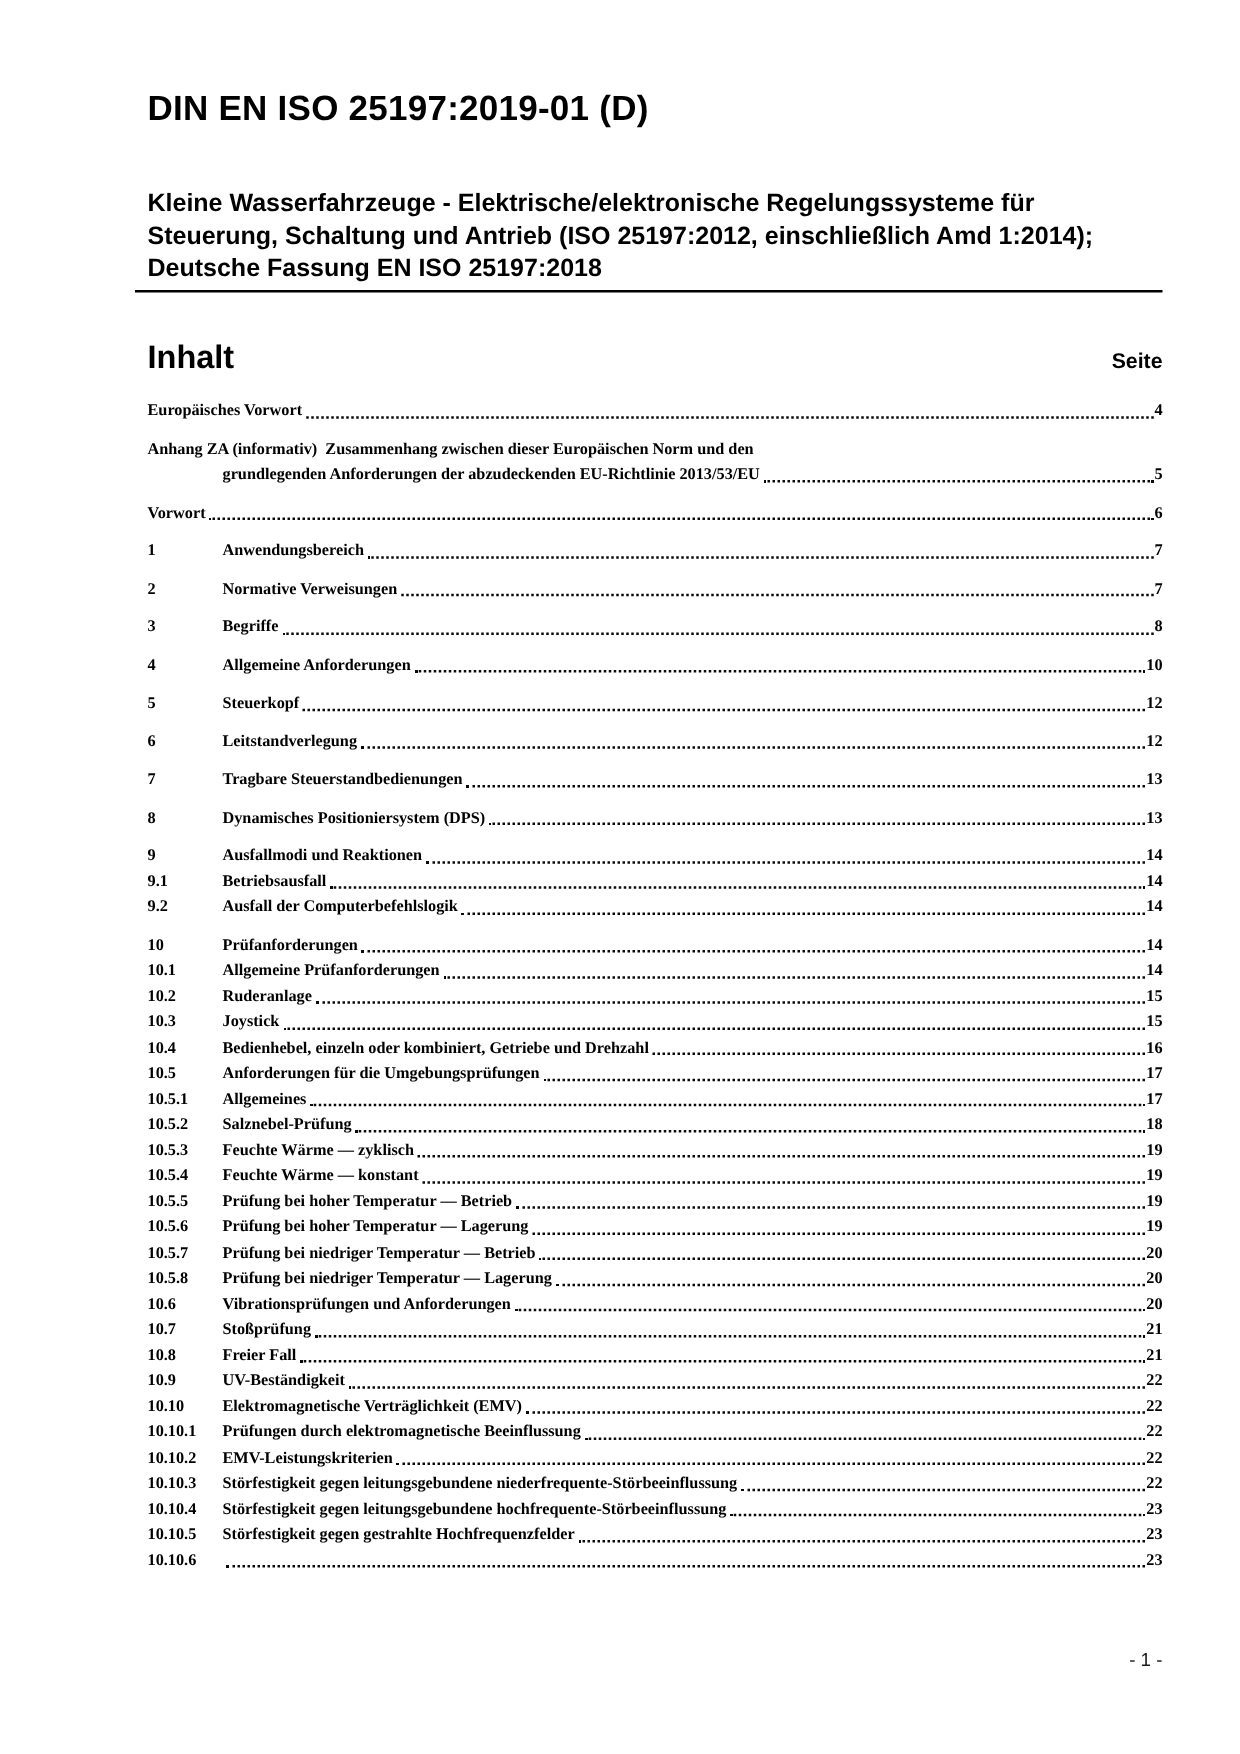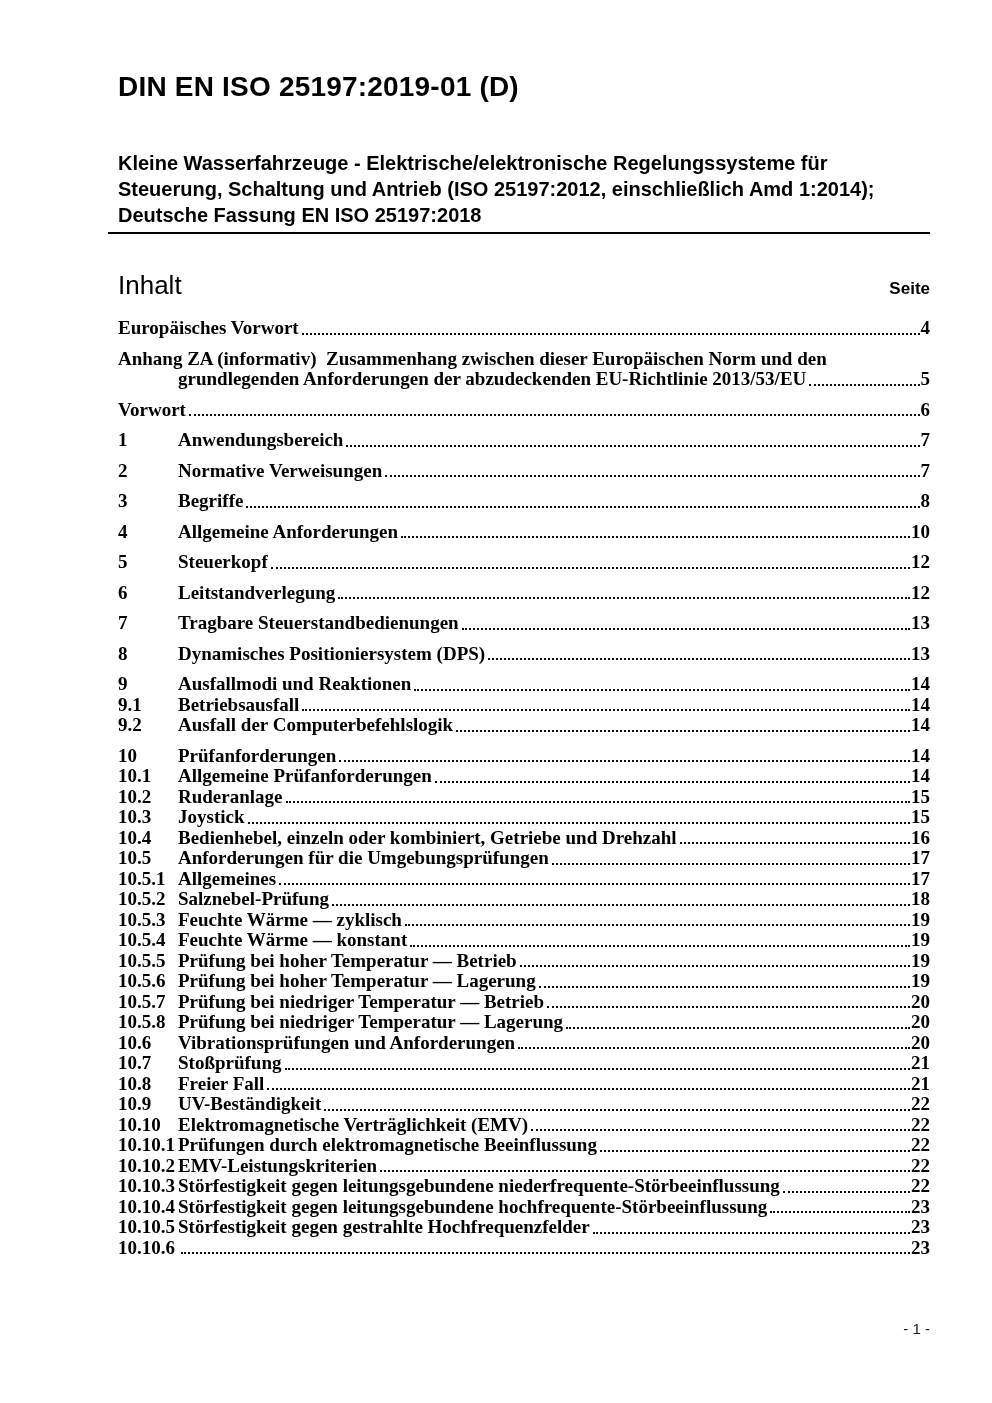--- a/index.html
+++ b/index.html
@@ -23,26 +23,26 @@
     padding-bottom: 4px;
   }
   .rule {
     border-bottom: 2px solid #000;
     margin-left: -10px;
   }
   .inhalt-row {
     margin-top: 36px;
     display: flex; justify-content: space-between; align-items: baseline;
   }
-  .inhalt { font-size: 26px; font-weight: normal; line-height: 30px; }
+  .inhalt { font-size: 26px; font-weight: bold; line-height: 30px; }
   .seite  { font-size: 17px; font-weight: bold; margin-left: 37px; }
   .toc {
     margin-top: 18px;
     font-family: "Liberation Serif", serif;
-    font-weight: bold; font-size: 19px;
+    font-weight: bold; font-size: 13px;
   }
   .toc-row { display: flex; align-items: baseline; line-height: 20.5px; }
   .toc-row.gap { margin-top: 10px; }
   .toc-row.multi { display: block; }
   .fl { display: flex; align-items: baseline; line-height: 20.5px; }
   .num { flex: 0 0 auto; min-width: 60px; }
   .indent { flex: 0 0 60px; }
   .t { flex: 0 0 auto; white-space: pre-wrap; }
   .line1 { line-height: 20.5px; white-space: pre-wrap; }
   .leader {

